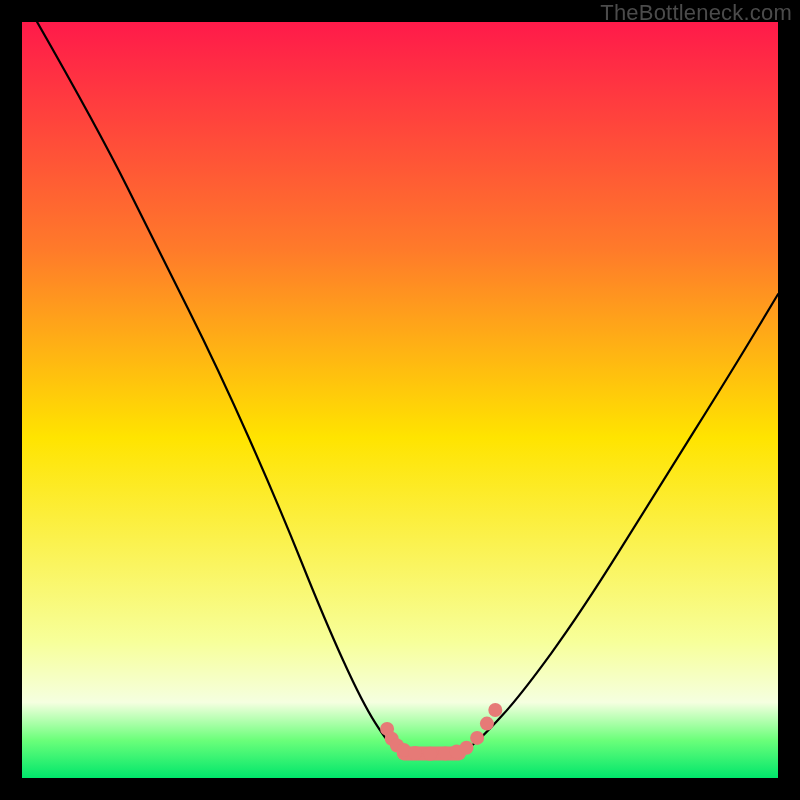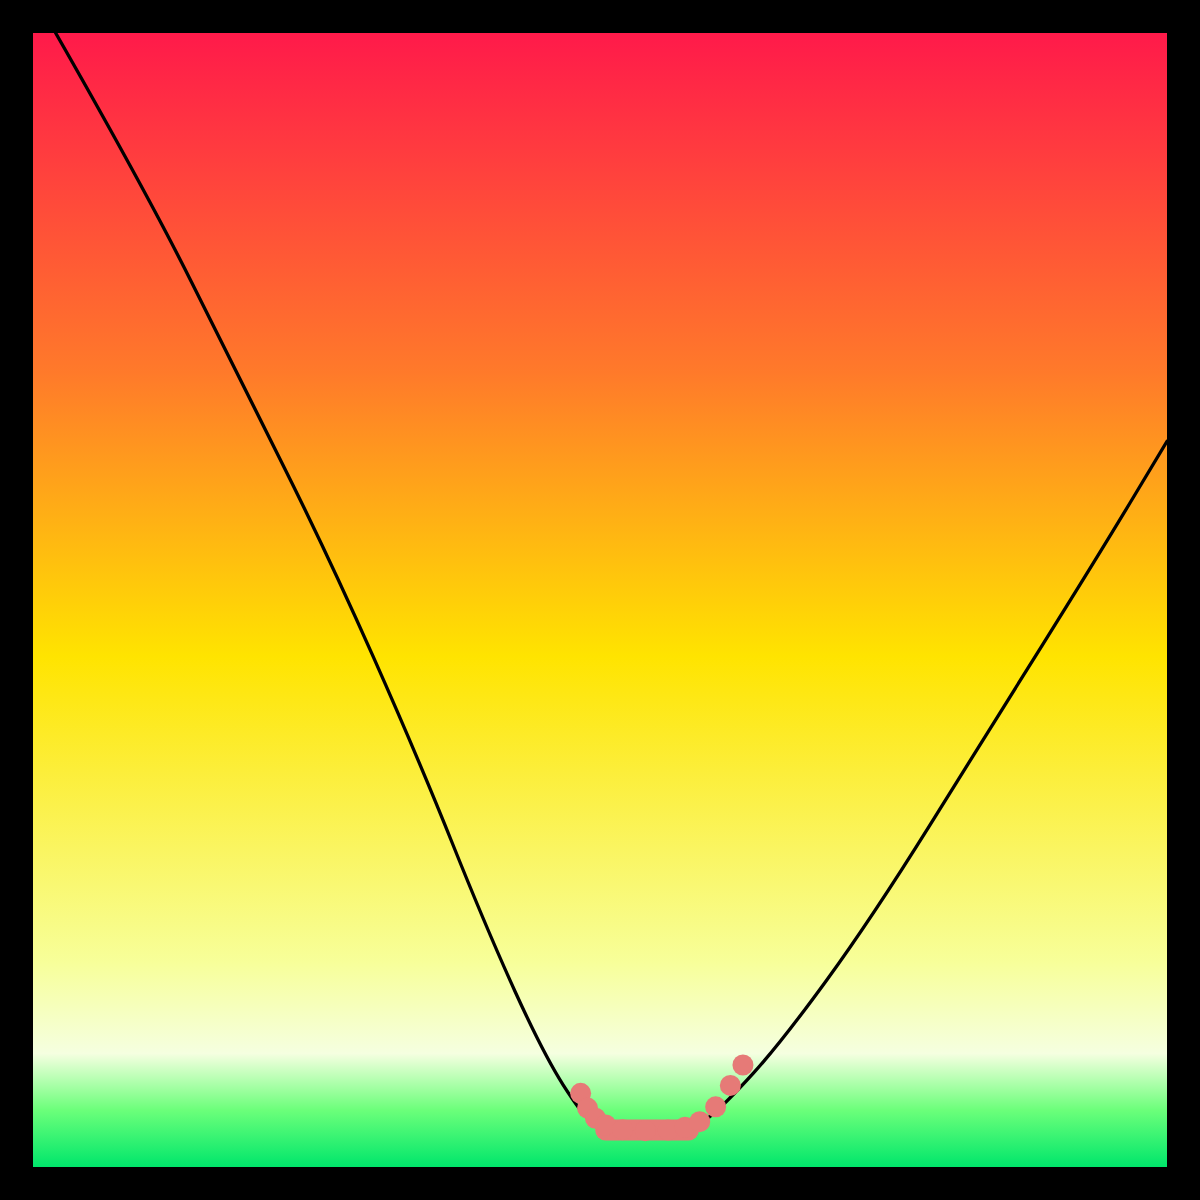--- a/index.html
+++ b/index.html
@@ -50,20 +50,21 @@
   .pill {
     fill: #e67a77;
     stroke: none;
   }
 </style>
 </head>
 <body>
 
 <div class="frame">
 
+  <div class="watermark">TheBottleneck.com</div>
 
   <div class="plot">
     <svg id="chart-svg" width="756" height="756" viewBox="0 0 756 756">
       <defs>
         <linearGradient id="bg-grad" x1="0" y1="0" x2="0" y2="1">
           <stop id="g0" offset="0%" stop-color="#ff1a4a"></stop>
           <stop id="g1" offset="30%" stop-color="#ff7a2a"></stop>
           <stop id="g2" offset="55%" stop-color="#ffe400"></stop>
           <stop id="g3" offset="82%" stop-color="#f7ff9a"></stop>
           <stop id="g4" offset="90%" stop-color="#f5ffe0"></stop>

